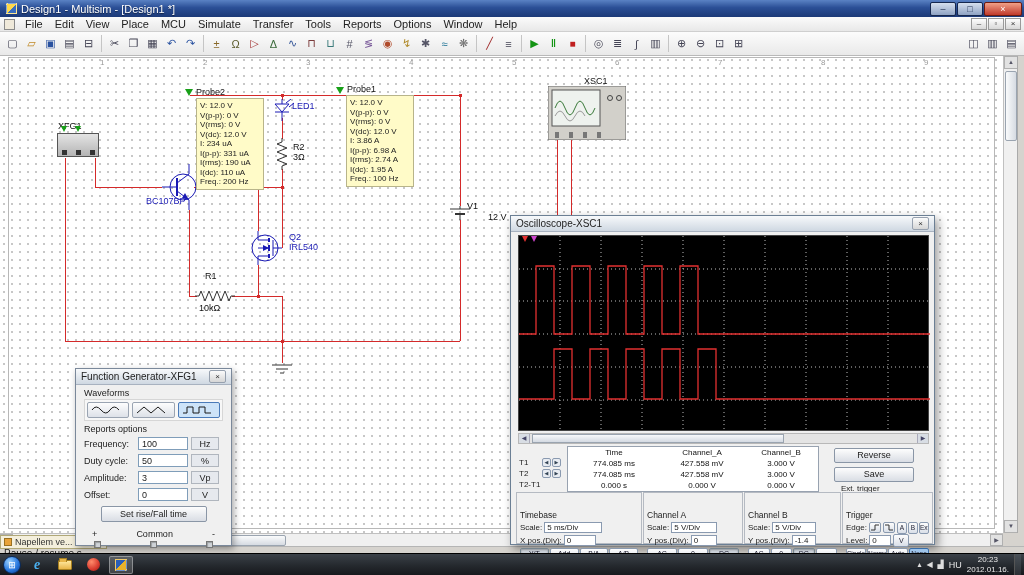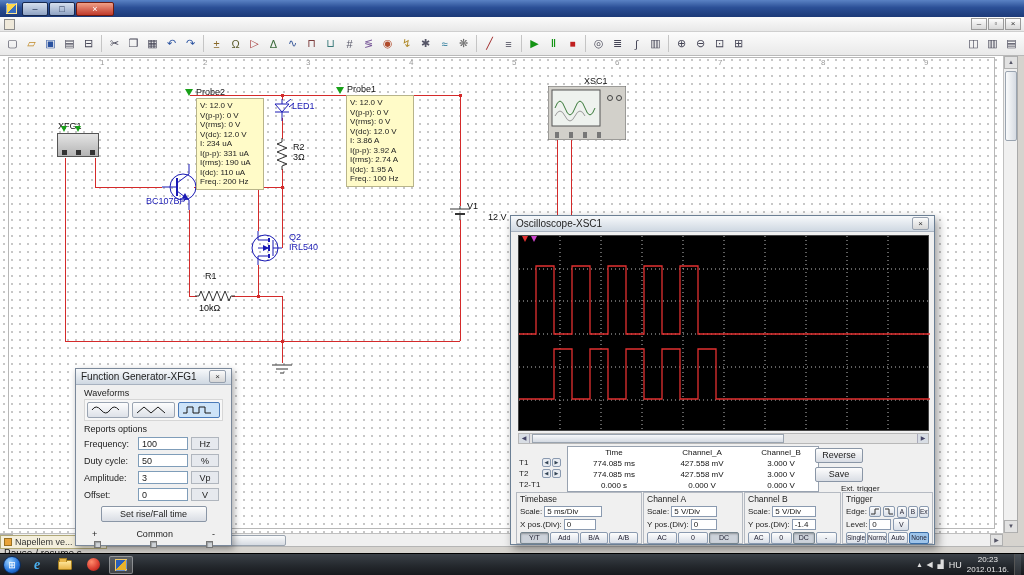--- a/index.html
+++ b/index.html
@@ -86,23 +86,23 @@
   .ss-arrow{width:11px;background:#d8dde4;border-right:1px solid #aab;font-size:6px;line-height:9px;text-align:center;color:#446}
   .ss-arrow.r{border-right:none;border-left:1px solid #aab}
   .ss-thumb{width:252px;background:linear-gradient(#f8f9fb,#d4dae2);border:1px solid #9aa4b0;margin-left:2px}
   .ss-track{flex:1}
   .scope-cursors{position:absolute;left:8px;top:241px;width:48px;font-size:8px;color:#222}
   .cursor-row{display:flex;align-items:center;height:11px;gap:1px}
   .cursor-label{width:22px}
   .cur-btn{width:9px;height:9px;border:1px solid #8a9ab0;background:#e8ecf2;font-size:5px;line-height:7px;text-align:center;border-radius:2px;color:#345}
   .scope-table{position:absolute;left:56px;top:230px;width:252px;height:46px;background:#fff;border:1px solid #98a2b0;display:grid;grid-template-columns:92px 84px 74px;grid-auto-rows:11px;font-size:8px;color:#111;align-items:center}
   .sc-th,.sc-td{text-align:center;white-space:nowrap}
-  .sc-side-btn{position:absolute;left:304px;width:48px;height:15px;border:1px solid #8a96a6;border-radius:2px;background:linear-gradient(#fdfdfd,#d9dde4);font-size:9px;text-align:center;line-height:13px;color:#222}
+  .sc-side-btn{position:absolute;left:323px;width:80px;height:15px;border:1px solid #8a96a6;border-radius:2px;background:linear-gradient(#fdfdfd,#d9dde4);font-size:9px;text-align:center;line-height:13px;color:#222}
   .ext-trig{position:absolute;left:330px;top:268px;font-size:8px;color:#222}
-  .sc-group{position:absolute;top:276px;height:52px;background:#f0f0f0;border:1px solid #b5bac2;font-size:8px;color:#222;padding:1px 3px}
+  .sc-group{position:absolute;top:276px;height:52px;background:#f0f0f0;border:1px solid #b5bac2;font-size:8px;color:#222;padding:17px 3px}
   .grp-title{font-size:8.5px;margin-bottom:1px}
   .grp-row{display:flex;align-items:center;gap:2px;height:13px}
   .grp-btn-row{display:flex;gap:1px;height:12px;margin-top:1px}
   .sc-input{background:#fff;border:1px solid #8a9ab0;height:11px;font-size:8px;padding:0 2px;line-height:10px;white-space:nowrap}
   .sc-btn{flex:1;border:1px solid #8a9ab0;background:linear-gradient(#fdfdfd,#d9dfe8);border-radius:2px;font-size:7px;text-align:center;line-height:10px;color:#223;overflow:hidden}
   .sc-btn.small{font-size:6.5px}
   .sc-btn.pressed{background:#ccd2da;border-color:#76858f;box-shadow:inset 0 1px 2px rgba(0,0,0,.3)}
   .sc-btn.active{background:#9ec4ea;border-color:#3a6ea8}
   .edge-btn{flex:0 0 12px;height:11px;display:inline-flex;align-items:center;justify-content:center}
 
@@ -122,27 +122,42 @@
   .tray-clock{text-align:center;font-size:8px;line-height:1.2}
   .show-desktop{width:7px;height:22px;border-left:1px solid #555;background:linear-gradient(#4a5158,#2a2e33)}
 </style>
 </head>
 <body>
 
 <div class="screen">
 
   <div class="titlebar">
     <span class="app-icon"></span>
+    <span class="title-text">Design1 - Multisim - [Design1 *]</span>
     <span class="cap-btn">–</span>
     <span class="cap-btn">□</span>
     <span class="cap-btn cap-close">×</span>
   </div>
 
   <div class="menubar">
     <span class="mdi-icon"></span>
+    <span class="menu-items" id="menu-items">
+        <span class="menu-item">File</span>
+        <span class="menu-item">Edit</span>
+        <span class="menu-item">View</span>
+        <span class="menu-item">Place</span>
+        <span class="menu-item">MCU</span>
+        <span class="menu-item">Simulate</span>
+        <span class="menu-item">Transfer</span>
+        <span class="menu-item">Tools</span>
+        <span class="menu-item">Reports</span>
+        <span class="menu-item">Options</span>
+        <span class="menu-item">Window</span>
+        <span class="menu-item">Help</span>
+      </span>
     <span class="mdi-btns">
       <span class="mdi-btn">–</span>
       <span class="mdi-btn">▫</span>
       <span class="mdi-btn">×</span>
     </span>
   </div>
 
   <div class="toolbar">
     <span class="tb-main" id="toolbar-main">
         <span class="tb-icon">▢</span>
@@ -342,21 +357,21 @@
     </div>
     <div class="green-arrow" style="left:336px;top:31px"></div>
     <div class="clabel" style="left:347px;top:28px">Probe1</div>
     <div class="probe-box" style="left:346px;top:39px">
       <div id="probe1-lines">
           <div class="probe-line">V: 12.0 V</div>
           <div class="probe-line">V(p-p): 0 V</div>
           <div class="probe-line">V(rms): 0 V</div>
           <div class="probe-line">V(dc): 12.0 V</div>
           <div class="probe-line">I: 3.86 A</div>
-          <div class="probe-line">I(p-p): 3.92 A</div>
+          <div class="probe-line">I(p-p): 6.98 A</div>
           <div class="probe-line">I(rms): 2.74 A</div>
           <div class="probe-line">I(dc): 1.95 A</div>
           <div class="probe-line">Freq.: 100 Hz</div>
         </div>
     </div>
   </div>
 
   <div class="vscroll">
     <div class="vs-arrow">▲</div>
     <div class="vs-thumb"></div>

